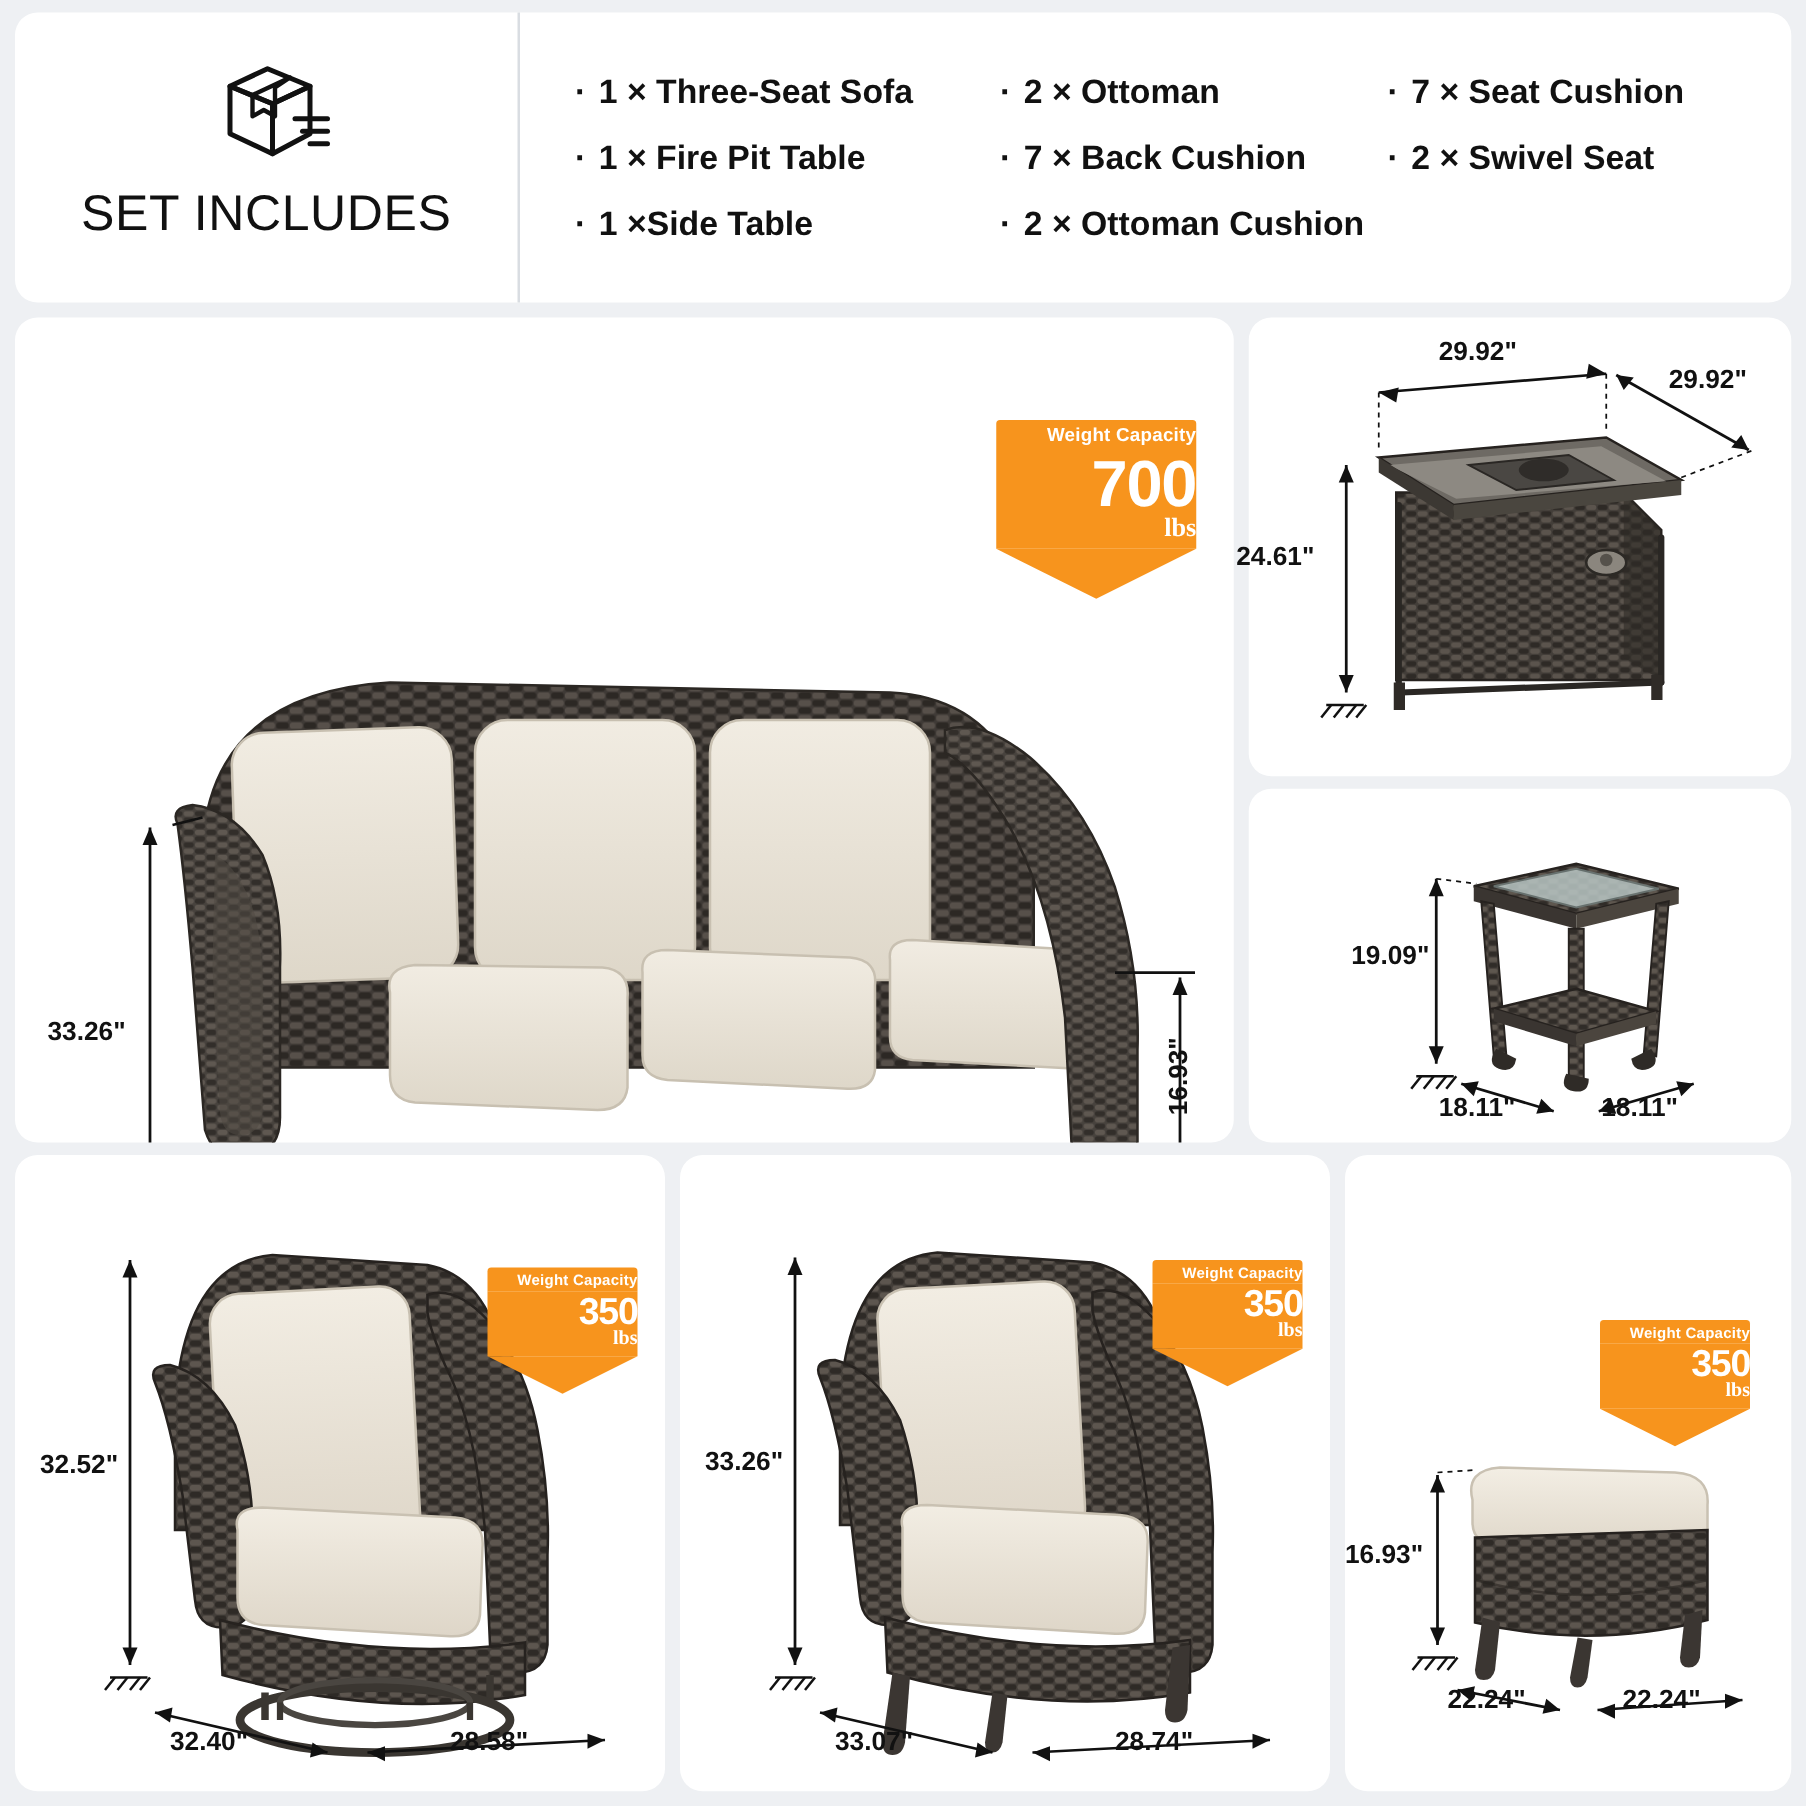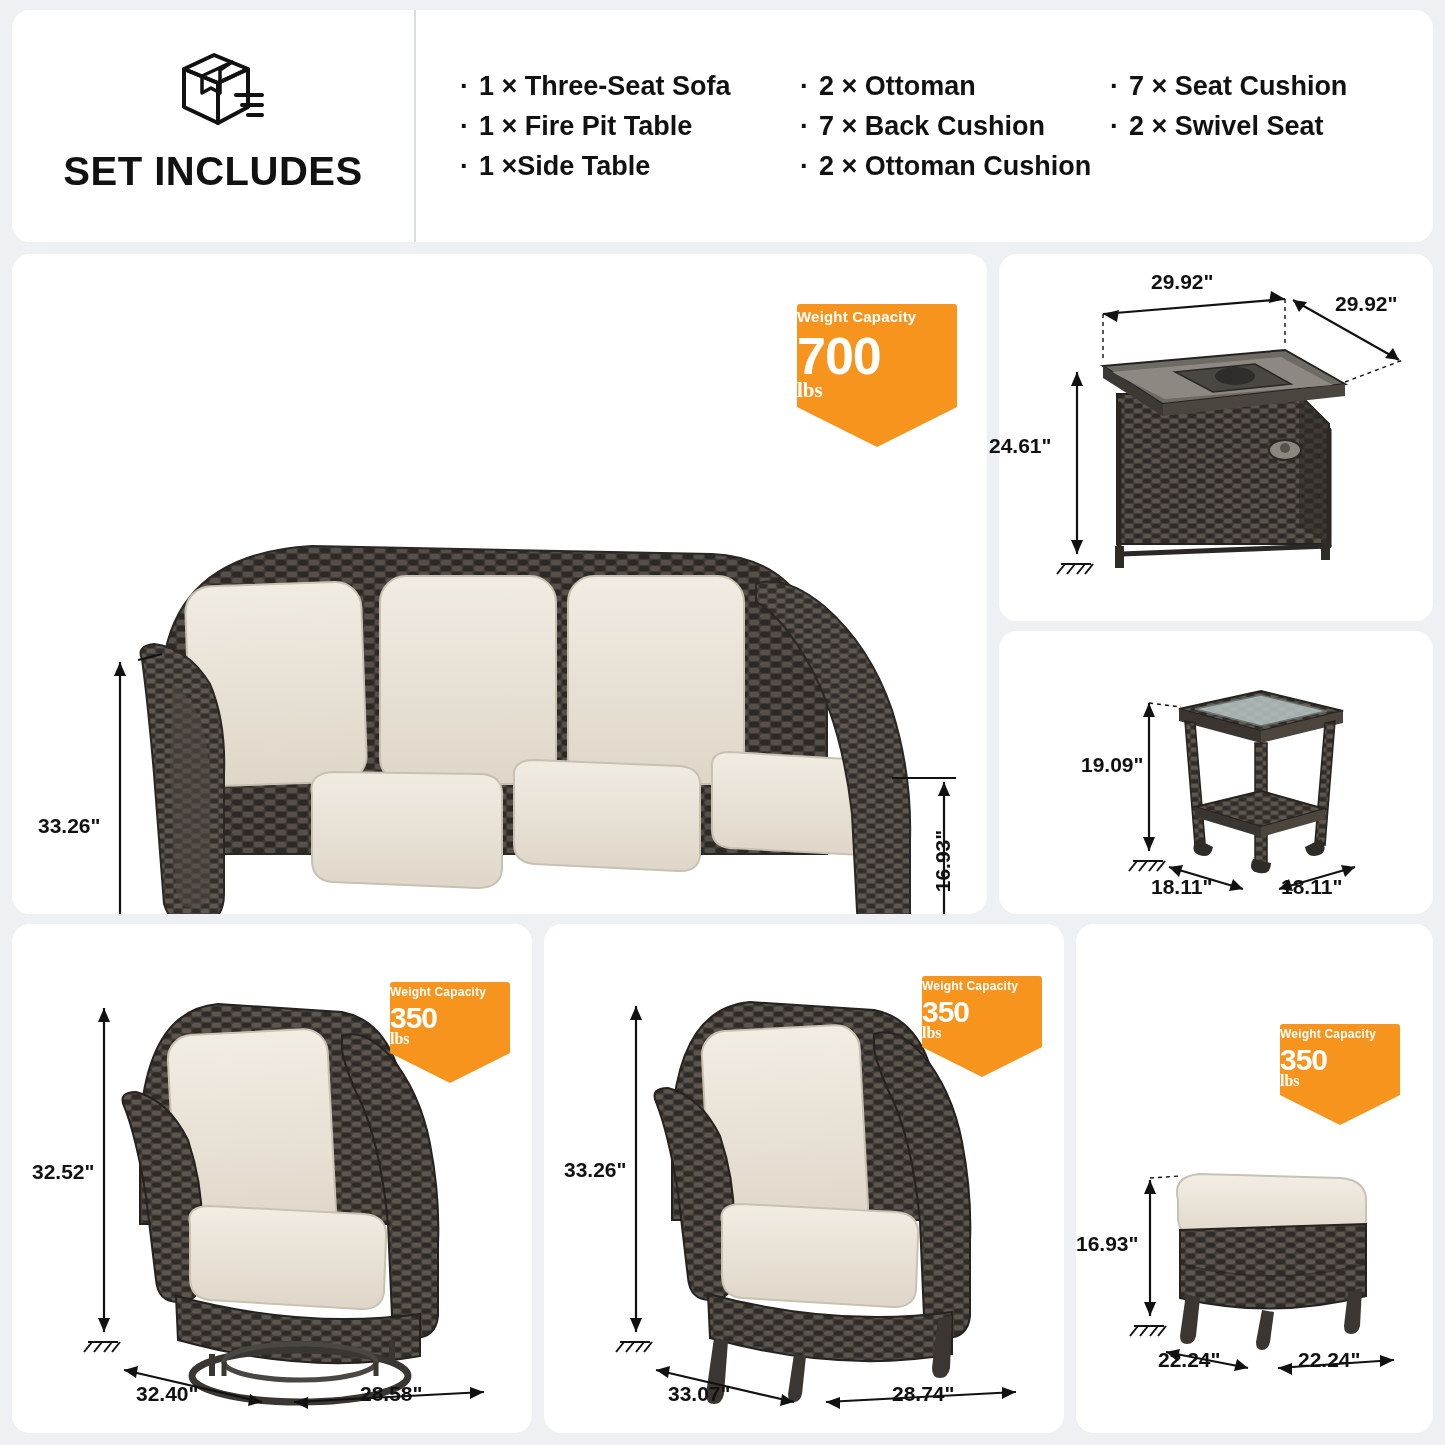--- a/index.html
+++ b/index.html
@@ -24,27 +24,27 @@
   #set-includes-card { left: 12px; top: 10px; width: 1421px; height: 232px; }
   .si-inner { display: flex; height: 100%; align-items: center; }
   .si-left {
     width: 404px; height: 100%;
     display: flex; flex-direction: column; justify-content: center; align-items: center;
     border-right: 2px solid #d9dde2;
     padding-bottom: 10px;
   }
   .box-icon { margin-bottom: 14px; margin-left: 10px; }
   .si-title {
-    font-size: 40px; font-weight: bold; letter-spacing: 0.5px; color: #111;
+    font-size: 40px; font-weight: normal; letter-spacing: 0.5px; color: #111;
   }
   .si-right { flex: 1; padding: 0 10px 0 44px; }
   .si-grid {
     display: grid;
     grid-template-columns: 340px 310px auto;
-    row-gap: 9px;
+    row-gap: 22px;
   }
   .si-item { font-size: 27px; font-weight: bold; color: #111; white-space: nowrap; }
   .si-item .dot { font-weight: bold; margin-right: 10px; }
 
   
   #sofa-card { left: 12px; top: 254px; width: 975px; height: 660px; }
   #firepit-card { left: 999px; top: 254px; width: 434px; height: 367px; }
   #sidetable-card { left: 999px; top: 631px; width: 434px; height: 283px; }
   #swivel-card { left: 12px; top: 924px; width: 520px; height: 509px; }
   #chair-card { left: 544px; top: 924px; width: 520px; height: 509px; }
@@ -59,25 +59,26 @@
     font-weight: bold;
     color: #111;
     white-space: nowrap;
   }
   .dim.vert { transform: rotate(-90deg); transform-origin: center center; }
 
   
   .badge {
     position: absolute;
     width: 160px;
-    text-align: left;
+    text-align: right;
     color: #fff;
     font-weight: bold;
     line-height: 1;
     z-index: 6;
+    margin-top: 32px;
   }
   .badge .cap {
     background: #f7941d;
     font-size: 15px;
     padding: 5px 0 4px;
     border-radius: 3px 3px 0 0;
     letter-spacing: .2px;
   }
   .badge .num-wrap {
     background: #f7941d;

